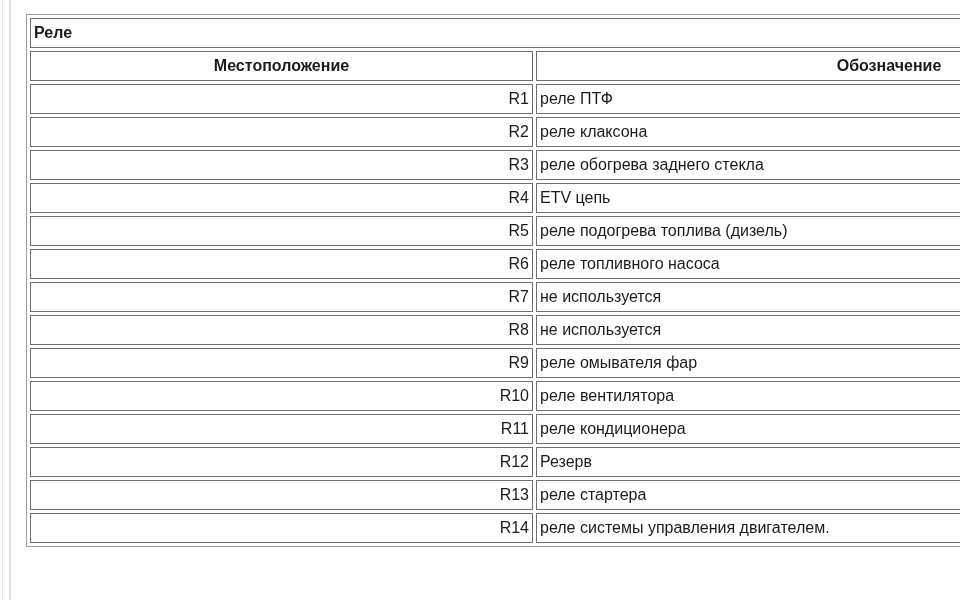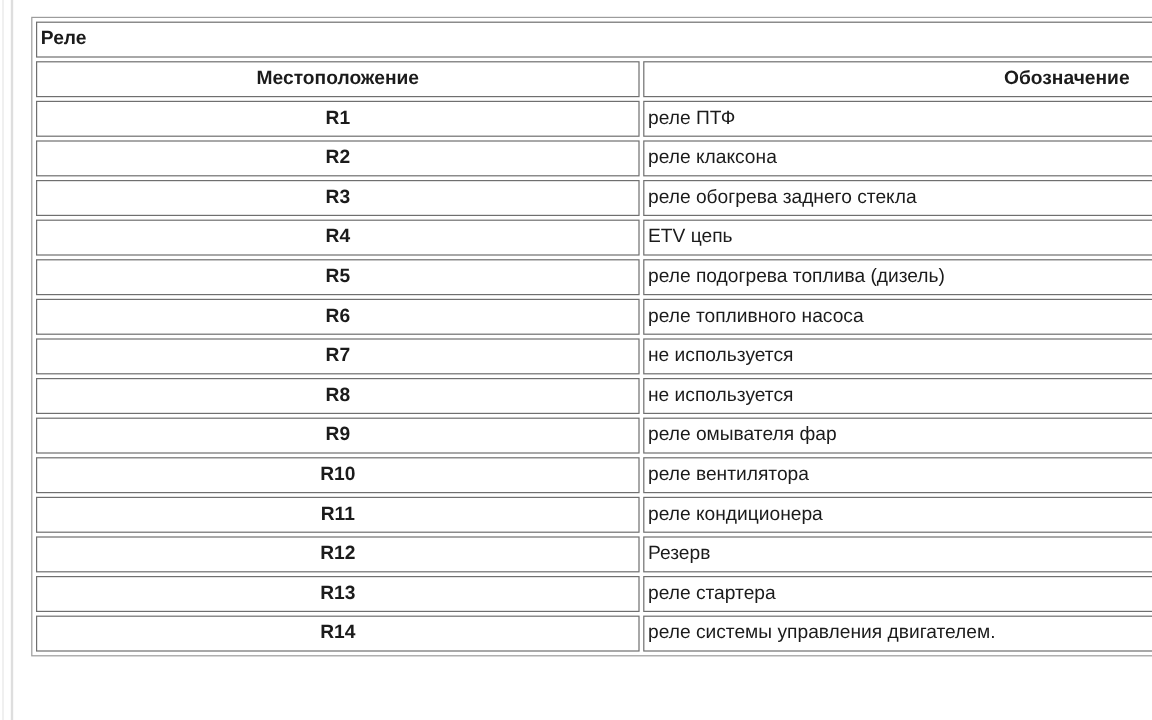--- a/index.html
+++ b/index.html
@@ -57,21 +57,21 @@
   }
   td.title-cell {
     font-weight: bold;
     text-align: left;
   }
   th.header-cell {
     font-weight: bold;
     text-align: center;
     margin-left: 28px;
   }
-  td.location-cell { text-align: center; font-weight: bold; }
+  td.location-cell { text-align: right; }
   td.designation-cell { text-align: left; }
 </style>
 </head>
 <body>
 
 <div class="page">
 
   <div class="edge-line-outer"></div>
   <div class="edge-line-inner"></div>
 

